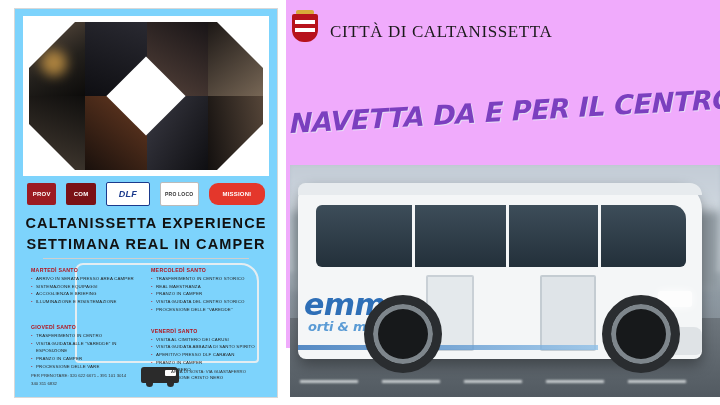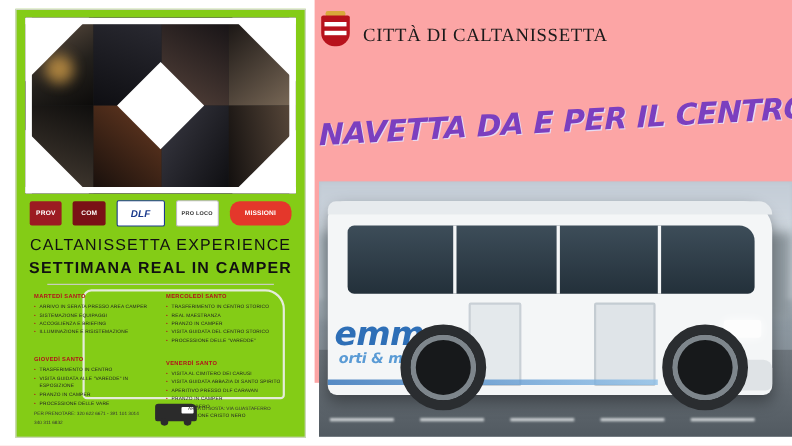--- a/index.html
+++ b/index.html
@@ -21,21 +21,21 @@
     background: #ffffff;
   }
 
   
   .poster {
     position: absolute;
     left: 14px;
     top: 8px;
     width: 262px;
     height: 388px;
-    background: #84cc16;
+    background: #7dd3fc;
     border: 1px solid #d8d8d8;
     overflow: hidden;
   }
   .poster-photos {
     position: absolute;
     left: 8px;
     top: 7px;
     width: 246px;
     height: 160px;
     background: #1b1b1b;
@@ -125,21 +125,21 @@
   .logo-miss { width:56px; background:#e4372b; border-radius:9px; font-size:6px; }
 
   .poster-title-1 {
     position:absolute;
     left:0; right:0;
     top: 206px;
     text-align:center;
     font-size: 14.5px;
     letter-spacing: 1.1px;
     color:#111;
-    font-weight: 400;
+    font-weight: 700;
   }
   .poster-title-2 {
     position:absolute;
     left:0; right:0;
     top: 227px;
     text-align:center;
     font-size: 14.5px;
     letter-spacing: 1.1px;
     color:#111;
     font-weight: bold;
@@ -248,21 +248,21 @@
     opacity:.9;
   }
 
   
   .right {
     position:absolute;
     left: 286px;
     top: 0;
     width: 434px;
     height: 348px;
-    background:#fca5a5;
+    background:#f0abfc;
     text-align:right;
   }
   .crest {
     position:absolute;
     left: 6px;
     top: 14px;
     width: 26px;
     height: 34px;
   }
   .crest-shield {

